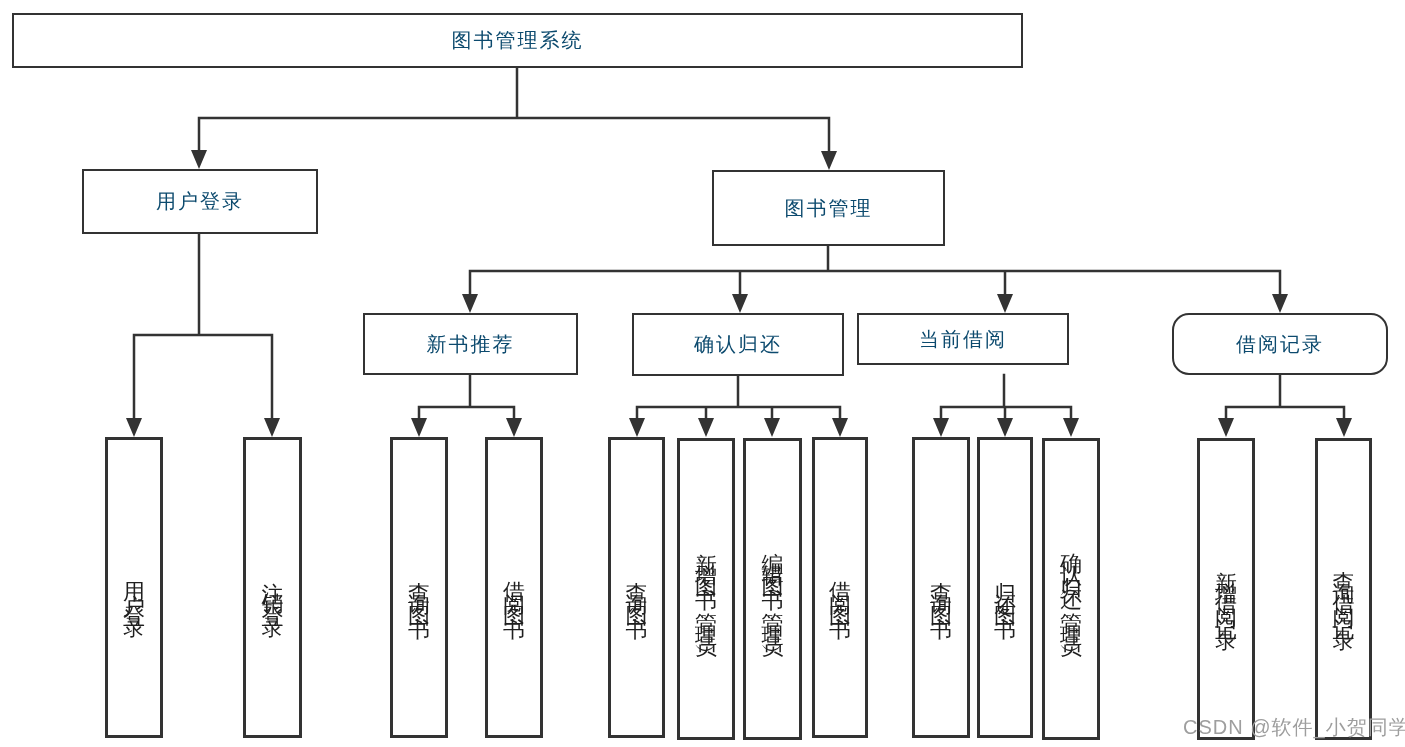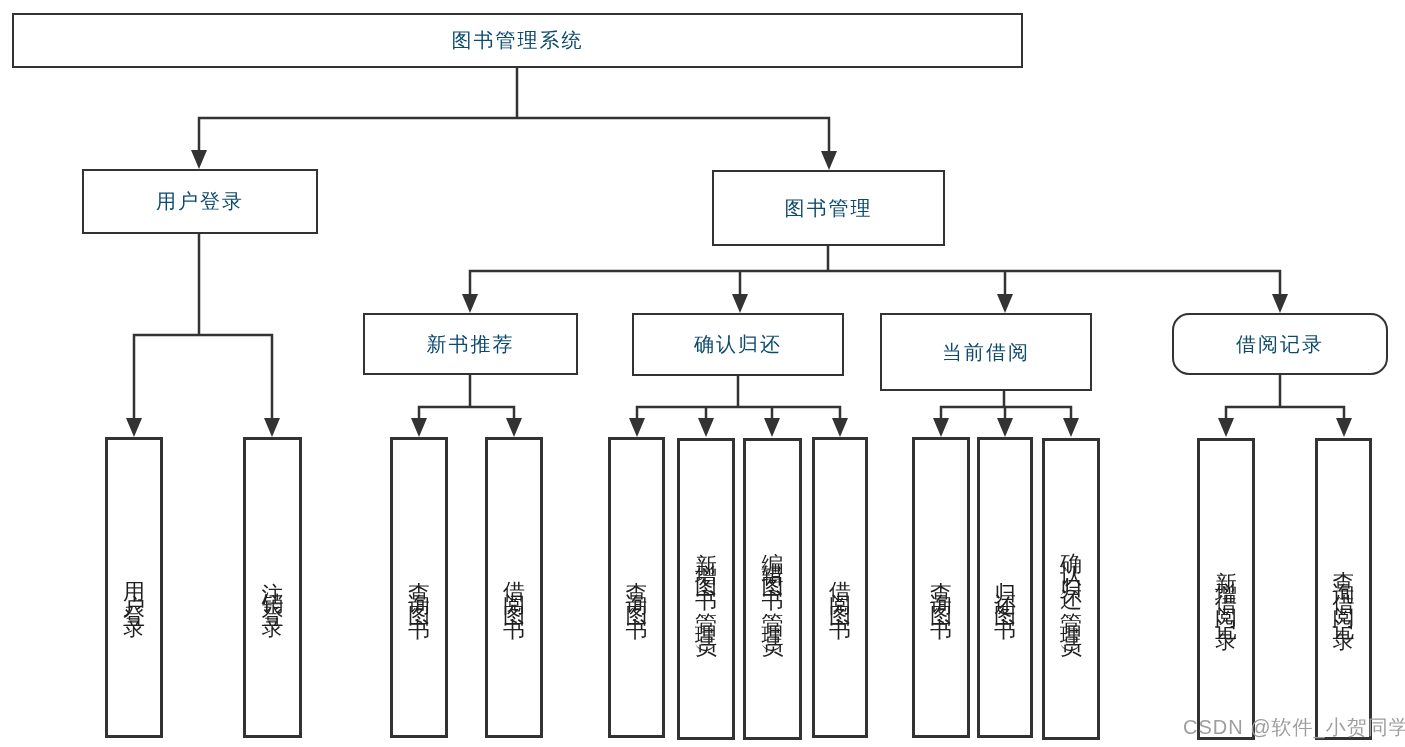--- a/index.html
+++ b/index.html
@@ -120,21 +120,21 @@
     </g>
   </svg>
 
   <div class="box h" style="left:12px; top:13px; width:1011px; height:55px;">图书管理系统</div>
 
   <div class="box h" style="left:82px; top:169px; width:236px; height:65px;">用户登录</div>
   <div class="box h" style="left:712px; top:170px; width:233px; height:76px;">图书管理</div>
 
   <div class="box h" style="left:363px; top:313px; width:215px; height:62px;">新书推荐</div>
   <div class="box h" style="left:632px; top:313px; width:212px; height:63px;">确认归还</div>
-  <div class="box h" style="left:880px; top:313px; width:212px; height:78px;">当前借阅</div>
+  <div class="box h" style="left:857px; top:313px; width:212px; height:52px;">当前借阅</div>
   <div class="box h" style="left:1172px; top:313px; width:216px; height:62px;border-radius:17px;">借阅记录</div>
 
   <div class="box v" style="left:105px; top:437px; width:58px; height:301px;">
     <span class="vtext">用户登录</span>
   </div>
   <div class="box v" style="left:243px; top:437px; width:59px; height:301px;">
     <span class="vtext">注销登录</span>
   </div>
 
   <div class="box v" style="left:390px; top:437px; width:58px; height:301px;">

